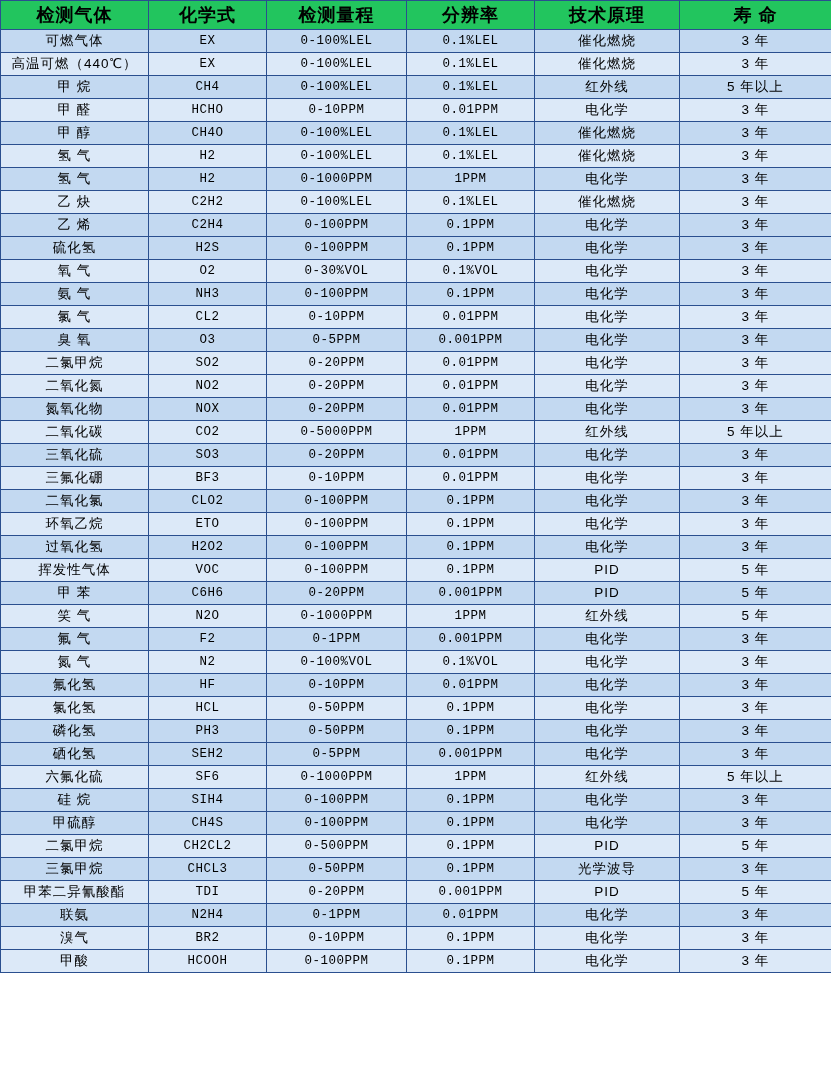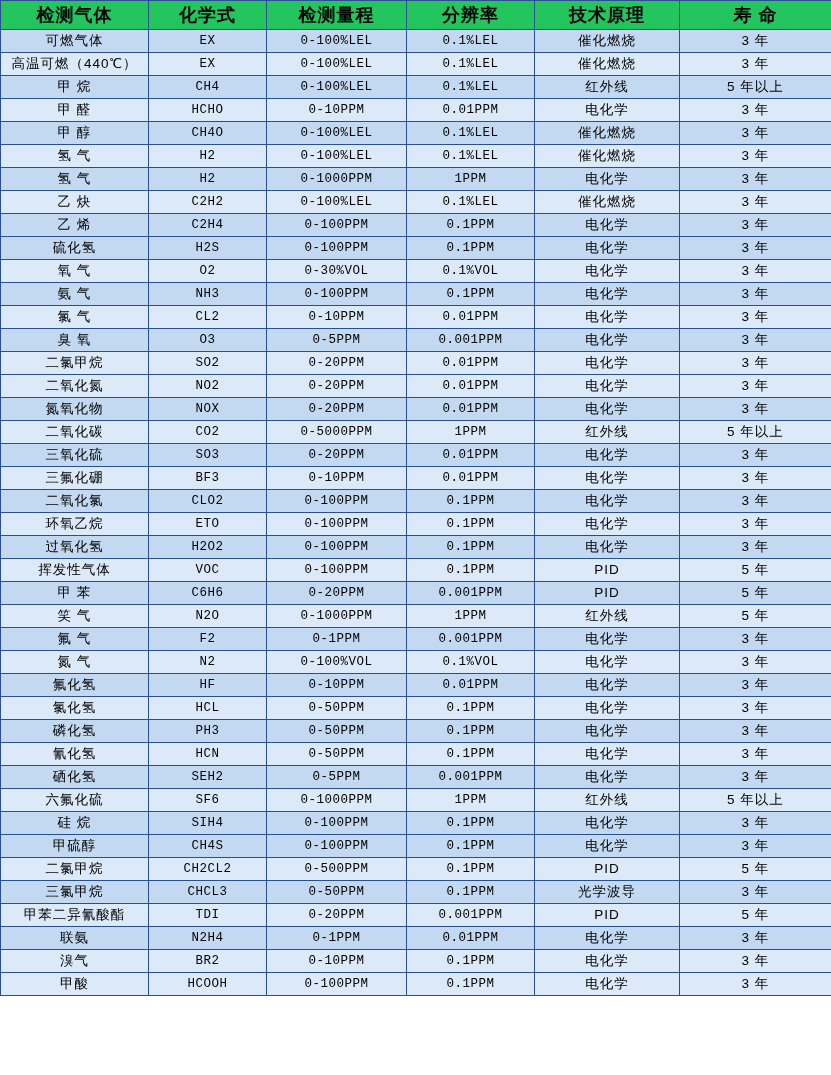--- a/index.html
+++ b/index.html
@@ -311,28 +311,20 @@
         <td class="cn">3 年</td>
       </tr>
       <tr class="odd">
         <td class="cn">磷化氢</td>
         <td class="mono">PH3</td>
         <td class="mono">0-50PPM</td>
         <td class="mono">0.1PPM</td>
         <td class="cn">电化学</td>
         <td class="cn">3 年</td>
       </tr>
-      <tr class="even">
-        <td class="cn">氰化氢</td>
-        <td class="mono">HCN</td>
-        <td class="mono">0-50PPM</td>
-        <td class="mono">0.1PPM</td>
-        <td class="cn">电化学</td>
-        <td class="cn">3 年</td>
-      </tr>
       <tr class="odd">
         <td class="cn">硒化氢</td>
         <td class="mono">SEH2</td>
         <td class="mono">0-5PPM</td>
         <td class="mono">0.001PPM</td>
         <td class="cn">电化学</td>
         <td class="cn">3 年</td>
       </tr>
       <tr class="even">
         <td class="cn">六氟化硫</td>

